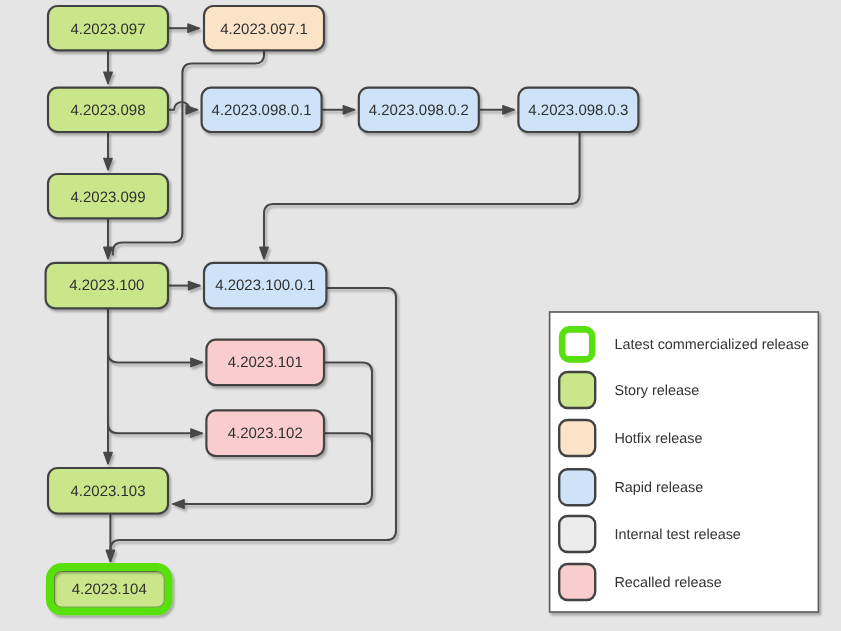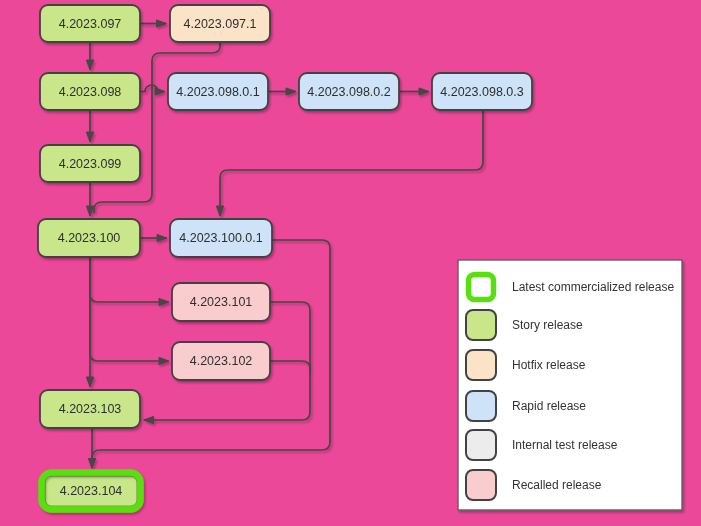--- a/index.html
+++ b/index.html
@@ -1,16 +1,16 @@
 <!DOCTYPE html>
 <html><head>
 <meta charset="utf-8">
 <style>
   html,body{margin:0;padding:0;background:#ffffff;}
-  .canvas{width:701px;height:526px;position:relative;background:#ec4899;overflow:hidden;}
+  .canvas{width:701px;height:526px;position:relative;background:#e5e5e5;overflow:hidden;}
   svg{display:block;}
   .edge{fill:none;stroke:#464646;stroke-width:1.7;}
   .node-rect{stroke:#424242;stroke-width:1.8;}
   .node-text{font-family:"Liberation Sans",sans-serif;font-size:12.5px;fill:#2e2e2e;text-anchor:middle;}
   .inner-fill{stroke:#7d9a55;stroke-width:1.2;}
   .halo{fill:none;stroke-width:6.5;}
   .legend-box{fill:#ffffff;stroke:#5f5f5f;stroke-width:1.4;}
   .swatch{stroke:#424242;stroke-width:2;}
   .swatch-latest{fill:#ffffff;stroke-width:5.5;}
   .legend-label{font-family:"Liberation Sans",sans-serif;font-size:12px;fill:#333333;}

